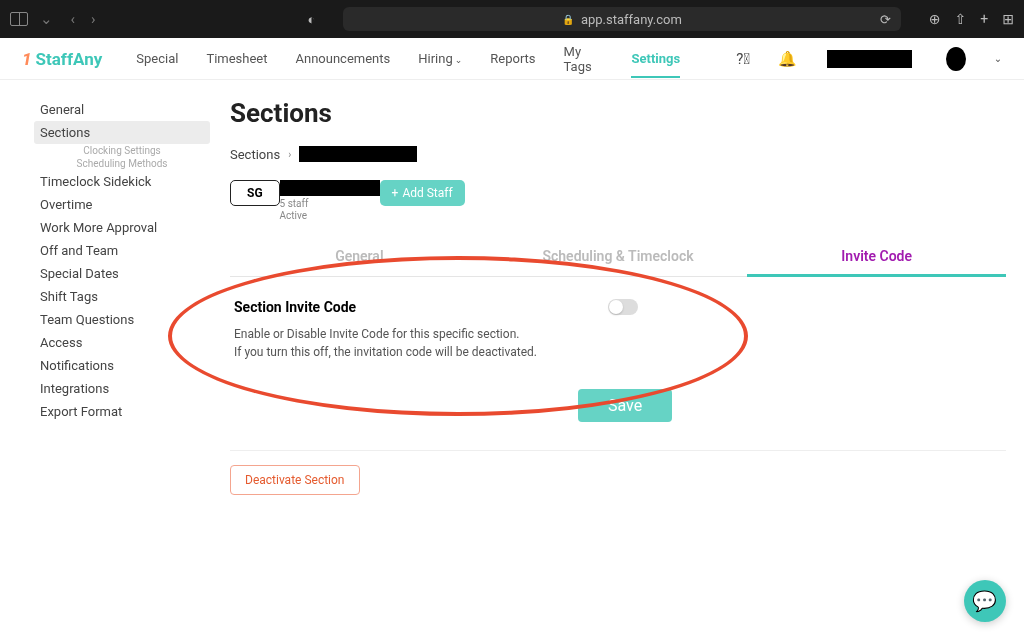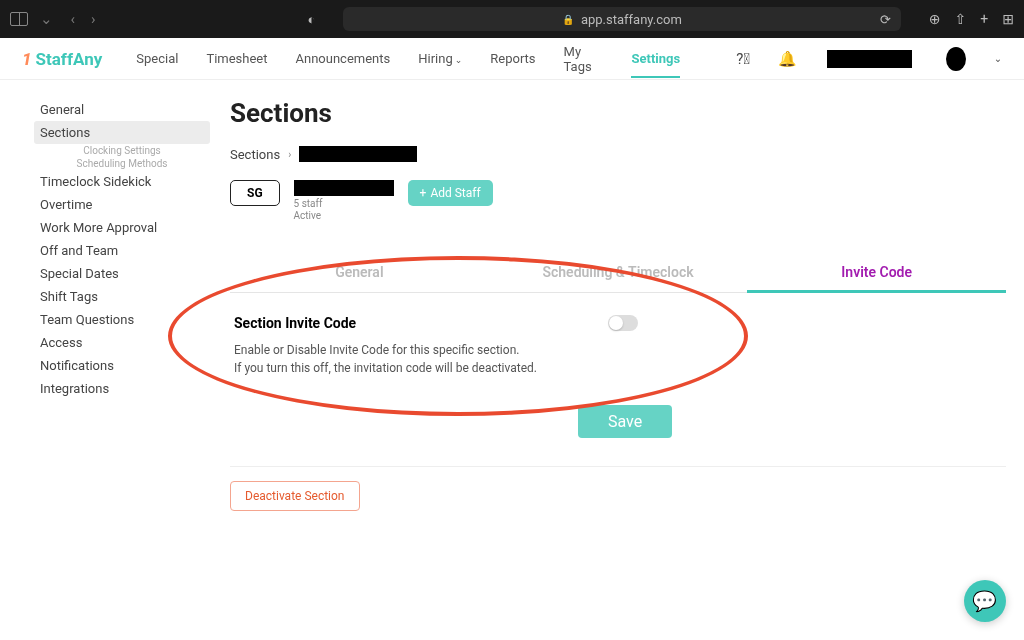--- a/index.html
+++ b/index.html
@@ -34,21 +34,21 @@
   .main { display:flex; padding:18px 18px 0 34px; }
   .sidebar { width:176px; font-size:13px; color:#444; }
   .sidebar .item { padding:4px 6px; cursor:pointer; border-radius:3px; }
   .sidebar .item.sel { background:#ececec; }
   .sidebar .sub { font-size:10px; color:#aaa; padding:0 6px; line-height:1.3;text-align:center; }
   .content { flex:1; padding-left:20px; }
   h1 { font-size:26px; font-weight:700; color:#222; margin-bottom:18px; }
   .crumb { font-size:13px; color:#444; display:flex; align-items:center; gap:8px; margin-bottom:18px; }
   .crumb .chv { font-size:10px; color:#888; }
   .crumb .red { background:#000; width:118px; height:16px; }
-  .secrow { display:flex; align-items:flex-start; gap:14px; margin-bottom:32px; }
+  .secrow { display:flex; align-items:flex-start; margin-bottom:16px; }
   .chip { border:1px solid #222; border-radius:5px; padding:5px 16px; font-size:12px; font-weight:700; }
   .secname { display:flex; flex-direction:column; }
   .secname .red2 { background:#000; width:100px; height:16px; margin-bottom:2px; }
   .secname .meta { font-size:10px; color:#888; line-height:1.2; }
   .addbtn { background:#66d3c5; color:#fff; border:none; border-radius:5px; padding:6px 12px; font-size:12px; display:flex; align-items:center; gap:4px; cursor:pointer; }
 
   .tabs { display:flex; border-bottom:1px solid #e5e5e5; font-size:14px; font-weight:600; color:#bbb; }
   .tab { flex:1; text-align:center; padding:10px 0; cursor:pointer; }
   .tab.active { color:#a21caf; border-bottom:3px solid #3ec7b8; margin-bottom:-1px; }
 
@@ -119,20 +119,21 @@
     <div class="item">Timeclock Sidekick</div>
     <div class="item">Overtime</div>
     <div class="item">Work More Approval</div>
     <div class="item">Off and Team</div>
     <div class="item">Special Dates</div>
     <div class="item">Shift Tags</div>
     <div class="item">Team Questions</div>
     <div class="item">Access</div>
     <div class="item">Notifications</div>
     <div class="item">Integrations</div>
+    <div class="item">Export Format</div>
   </div>
 
   <div class="content">
     <h1>Sections</h1>
 
     <div class="crumb">
       <span>Sections</span>
       <span class="chv">›</span>
       <div class="red"></div>
     </div>

